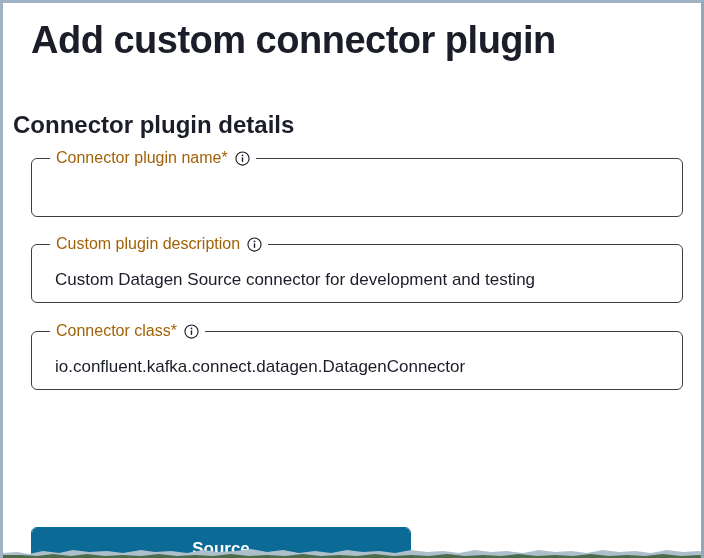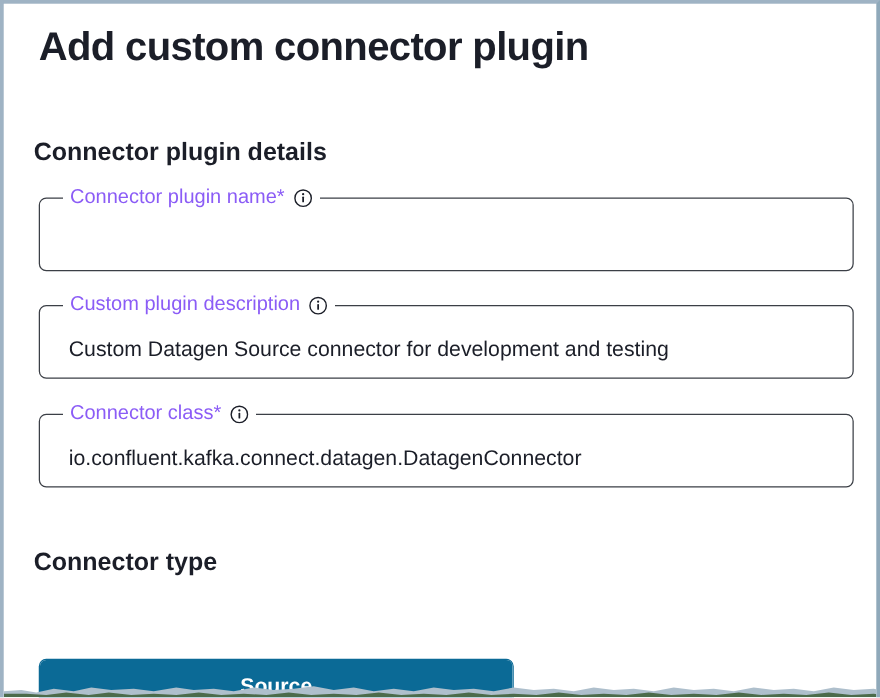--- a/index.html
+++ b/index.html
@@ -34,31 +34,31 @@
     bottom: 0;
     padding: 0 26px;
     box-sizing: border-box;
     background: #ffffff;
   }
 
   .page-title {
     position: absolute;
     left: 28px;
     top: 16px;
-    font-size: 32px;
+    font-size: 38px;
     font-weight: bold;
     letter-spacing: -0.5px;
     color: #1b1e28;
     white-space: nowrap;
   }
 
   .section-heading {
     position: absolute;
-    left: 24px;
-    font-size: 20px;
+    left: 10px;
+    font-size: 24px;
     font-weight: bold;
     color: #1b1e28;
     white-space: nowrap;
   }
   .section-heading.details { top: 108px; }
   .section-heading.type { top: 436px; }
 
   
   .field {
     position: absolute;
@@ -71,21 +71,21 @@
     padding: 0;
   }
   .field.f1 { top: 146px; height: 68px; }
   .field.f2 { top: 232px; height: 68px; }
   .field.f3 { top: 319px; height: 68px; }
 
   .field-legend {
     margin-left: 18px;
     padding: 0 6px;
     font-size: 16px;
-    color: #8b5cf6;
+    color: #a16207;
     display: flex;
     align-items: center;
     gap: 7px;
     white-space: nowrap;
   }
 
   .field-value {
     position: absolute;
     left: 23px;
     top: 50%;
@@ -192,21 +192,20 @@
           <svg width="15" height="15" viewBox="0 0 16 16" aria-hidden="true">
             <circle cx="8" cy="8" r="7" fill="none" stroke="#1b1e28" stroke-width="1.2"></circle>
             <circle cx="8" cy="4.6" r="0.95" fill="#1b1e28"></circle>
             <rect x="7.25" y="6.6" width="1.5" height="5" rx="0.6" fill="#1b1e28"></rect>
           </svg>
         </span>
       </legend>
       <div class="field-value">io.confluent.kafka.connect.datagen.DatagenConnector</div>
     </fieldset>
 
-    <div class="section-heading type">Connector type</div>
 
     <div class="toggle-group">
       <div class="toggle-btn active">Source</div>
     </div>
 
   </div>
 
   <div class="bottom-artifact">
     <svg width="704" height="17" viewBox="0 0 704 17" preserveAspectRatio="none" aria-hidden="true">
       <path d="M0,17 L0,12 L14,11 L26,13 L40,10 L56,12 L70,9 L86,11 L104,10 L120,12 L138,9

